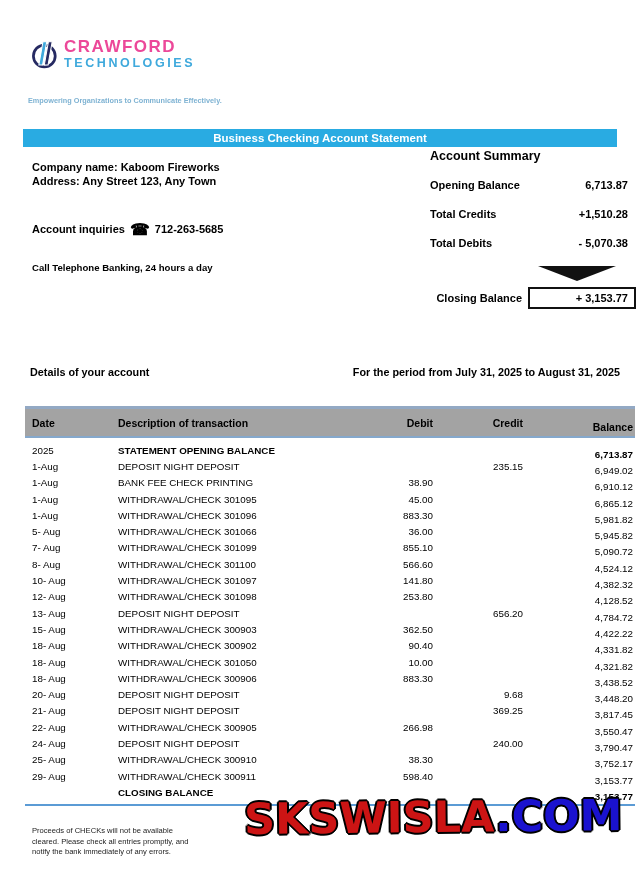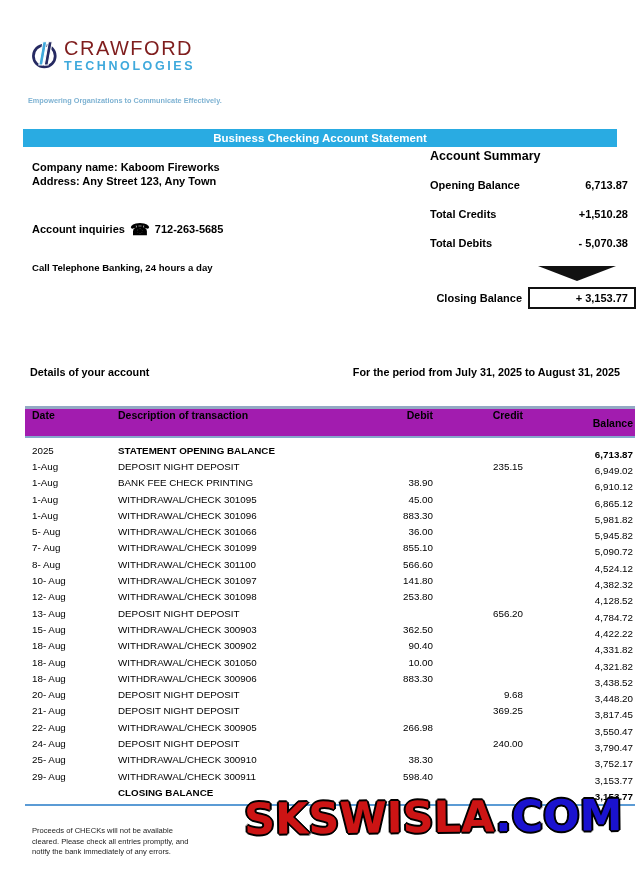--- a/index.html
+++ b/index.html
@@ -4,21 +4,21 @@
 <style>
   html,body{margin:0;padding:0;}
   body{
     width:639px;height:888px;position:relative;background:#ffffff;
     font-family:"Liberation Sans", sans-serif;color:#000;overflow:hidden;
   }
   
   .logo{position:absolute;left:30px;top:38px;display:flex;align-items:flex-start;}
   .logo-icon{width:30px;height:32px;margin-right:4px;}
   .logo-text{display:flex;flex-direction:column;line-height:1;}
-  .brand-top{font-size:20px;font-weight:normal;color:#7f1d1d;letter-spacing:1.5px;}
+  .brand-top{font-size:17px;font-weight:bold;color:#ec4899;letter-spacing:1.5px;}
   .brand-bottom{font-size:12.5px;font-weight:bold;color:#3fa9dc;letter-spacing:2.6px;margin-top:2px;}
   .tagline{position:absolute;left:28px;top:96px;font-size:7.3px;font-weight:bold;color:#7fb3d3;}
   
   .banner{position:absolute;left:23px;top:129px;width:594px;height:18px;background:#29abe2;
     display:flex;align-items:center;justify-content:center;}
   .banner-title{color:#fff;font-weight:bold;font-size:11.5px;}
   
   .company{position:absolute;left:32px;top:160px;font-size:11px;font-weight:bold;line-height:14px;}
   .inquiries{position:absolute;left:32px;top:223px;font-size:11px;font-weight:bold;display:flex;align-items:center;}
   .phone-icon{font-size:16px;line-height:11px;margin:0 5px;}
@@ -31,21 +31,21 @@
     border-top:15px solid #111;margin:2px 20px 6px auto;}
   .closing{display:flex;align-items:center;justify-content:flex-end;}
   .closing-label{font-size:11px;font-weight:bold;margin-right:6px;}
   .closing-box{border:2px solid #111;width:92px;padding:3px 6px;text-align:right;font-size:11px;font-weight:bold;}
   
   .details-row{position:absolute;left:30px;top:366px;width:590px;display:flex;justify-content:space-between;}
   .details-heading{font-size:10.8px;font-weight:bold;}
   .period{font-size:10.8px;font-weight:600;}
   
   .txn-table{position:absolute;left:25px;top:406px;width:610px;}
-  .thead{display:flex;align-items:flex-start;background:#a21caf;border-top:3px solid #93a9c4;
+  .thead{display:flex;align-items:center;background:#a3a3a3;border-top:3px solid #93a9c4;
     border-bottom:2px solid #85a8cc;height:27px;font-size:10.5px;font-weight:bold;}
   .tbody{padding-top:4px;border-bottom:2px solid #5b9bd5;padding-bottom:3px;}
   .trow{display:flex;height:16.3px;align-items:center;font-size:9.8px;}
   .c{display:block;white-space:nowrap;}
   .c-date{width:86px;padding-left:7px;text-align:left;}
   .c-desc{width:200px;text-align:left;}
   .c-debit{width:115px;text-align:right;}
   .c-credit{width:90px;text-align:right;}
   .c-balance{width:110px;text-align:right;padding-right:2px;margin-top:8px;}
   .trow.bold .c-desc,.trow.bold .c-balance{font-weight:bold;}

